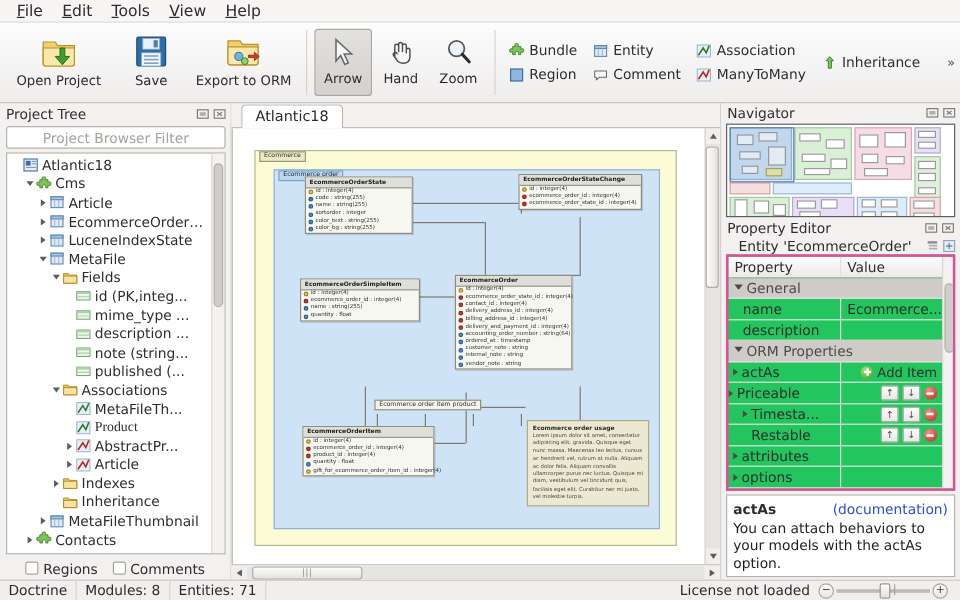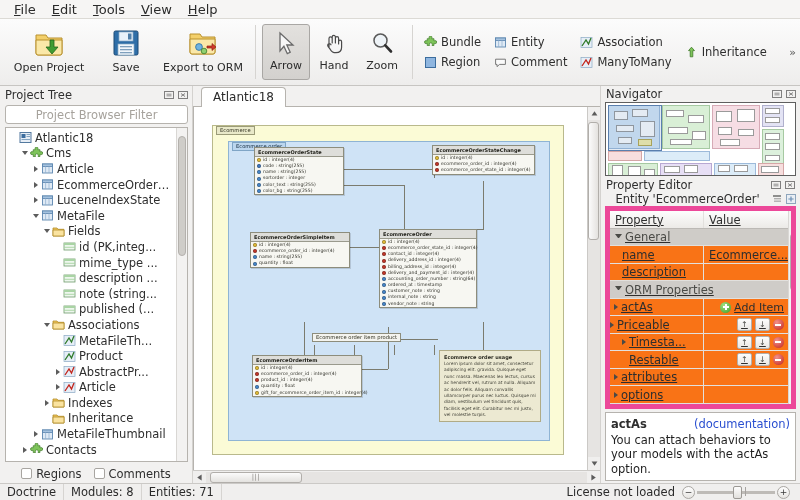--- a/index.html
+++ b/index.html
@@ -152,22 +152,22 @@
   
   .rightpanel { width: 200px; flex: 0 0 200px; display: flex; flex-direction: column;
                 background: #f2f1f0; border-left: 1px solid #d4d2cf; }
   .navbox { margin: 1px 4px 2px 4px; height: 83px; border: 1px solid #5f5f5f; background: #fff; position: relative; overflow:hidden;}
   .navcell { position: absolute; }
   .navview { position: absolute; border: 1.5px solid #5a7fae; background: rgba(90,130,180,.16); }
   .pehdr { height: 16px; display:flex; align-items:center; padding: 0 4px 0 5px; font-size: 11.5px; }
   .pehdr .t { flex: 1 1 auto; }
   .petitle { display:flex; align-items:center; padding: 0 3px 0 5px; height: 16px; font-size: 11.5px; }
   .petitle .t { flex: 1 1 auto; text-align: center; }
-  .ptblwrap { margin: 0 4px 0 4px; border: 5px solid #ec4899; background: #f97316; flex: 0 0 auto;
-              display: flex; overflow: hidden; text-decoration: underline; }
+  .ptblwrap { margin: 0 4px 0 4px; border: 2px solid #ec4899; background: #22c55e; flex: 0 0 auto;
+              display: flex; overflow: hidden; }
   .ptbl { flex: 1 1 auto; }
   .ptr { display: flex; height: 17.5px; align-items: center; border-bottom: 1px solid #e2e0dd; font-size: 11.5px;}
   .ptr.hdr { background: linear-gradient(#fdfdfd,#eceae7); border-bottom: 1px solid #bcb9b5; font-size: 11.5px;}
   .ptr.group { background: #cfccc8; color: #4a4a46; }
   .pc1 { width: 94px; flex: 0 0 94px; padding-left: 5px; overflow:hidden; white-space:nowrap; text-overflow:ellipsis;
          border-right: 1px solid #e2e0dd; height:100%; display:flex; align-items:center;}
   .ptr.group .pc1 { border-right: none; width: auto; flex: 1 1 auto;}
   .pc2 { flex: 1 1 auto; padding-left: 5px; overflow:hidden; white-space:nowrap; text-overflow:ellipsis;
          display:flex; align-items:center; height:100%; gap:3px;}
   .tri { width:0;height:0;border-left:4px solid #4a4a46;border-top:3.5px solid transparent;border-bottom:3.5px solid transparent; margin-right:3px; flex:0 0 4px;}
@@ -511,21 +511,21 @@
               <span class="tlabel">Associations</span>
             </div>
             <div class="trow" style="padding-left: 46px;">
               <span class="arrowcell"></span>
               <span class="ticon"><svg viewBox="0 0 13 13" width="13" height="13">
                   <rect x="1" y="1.5" width="11" height="10" fill="#e6eef7" stroke="#8aa9c4" stroke-width=".7"></rect>
                   <path d="M2 10L6 4l2.5 4L11 2" stroke="#2f7a2a" stroke-width="1.3" fill="none"></path>
                 </svg></span>
               <span class="tlabel">MetaFileTh...</span>
             </div>
-            <div class="trow" style="padding-left: 46px;">
+            <div class="trow" style="padding-left: 46px; font-family: Liberation Serif, serif;">
               <span class="arrowcell"></span>
               <span class="ticon"><svg viewBox="0 0 13 13" width="13" height="13">
                   <rect x="1" y="1.5" width="11" height="10" fill="#e6eef7" stroke="#8aa9c4" stroke-width=".7"></rect>
                   <path d="M2 10L6 4l2.5 4L11 2" stroke="#2f7a2a" stroke-width="1.3" fill="none"></path>
                 </svg></span>
               <span class="tlabel">Product</span>
             </div>
             <div class="trow" style="padding-left: 46px;">
               <span class="arrowcell">
                 <span class="arr closed"></span>

